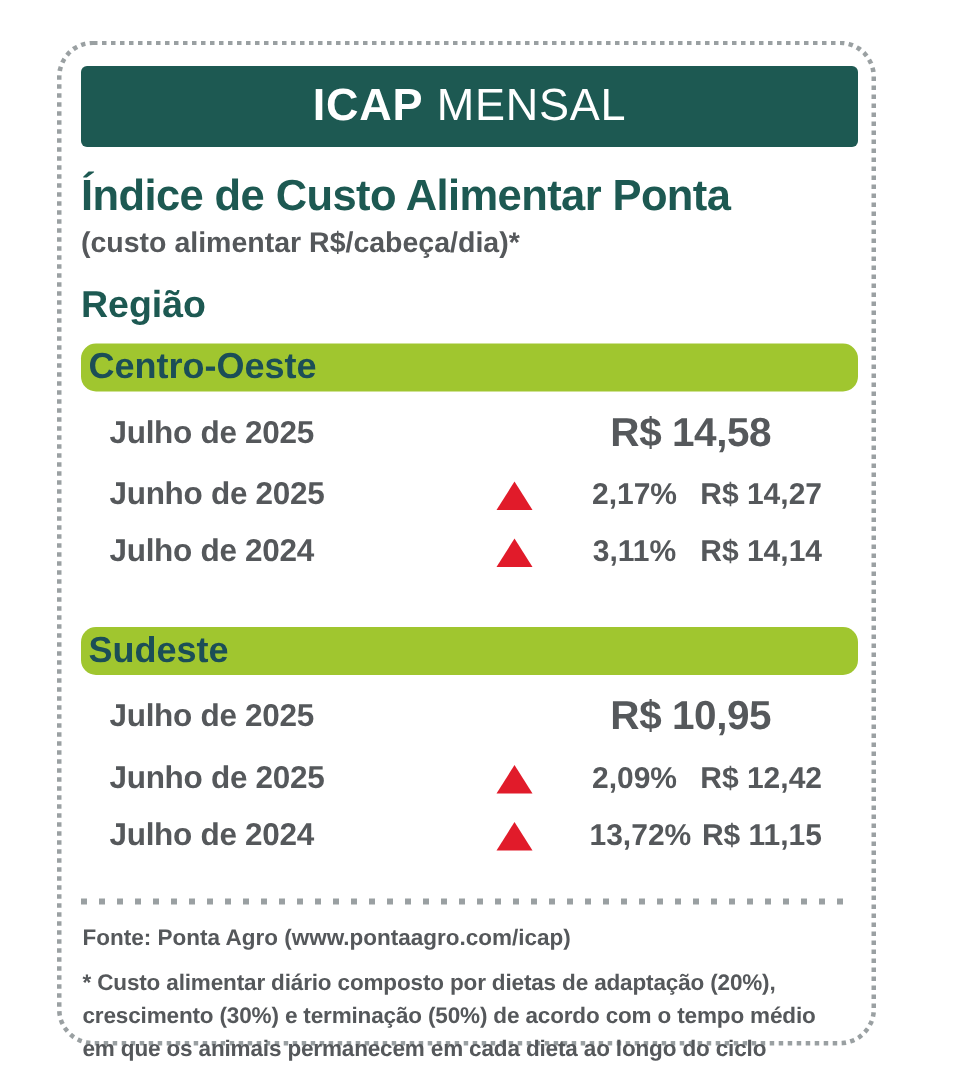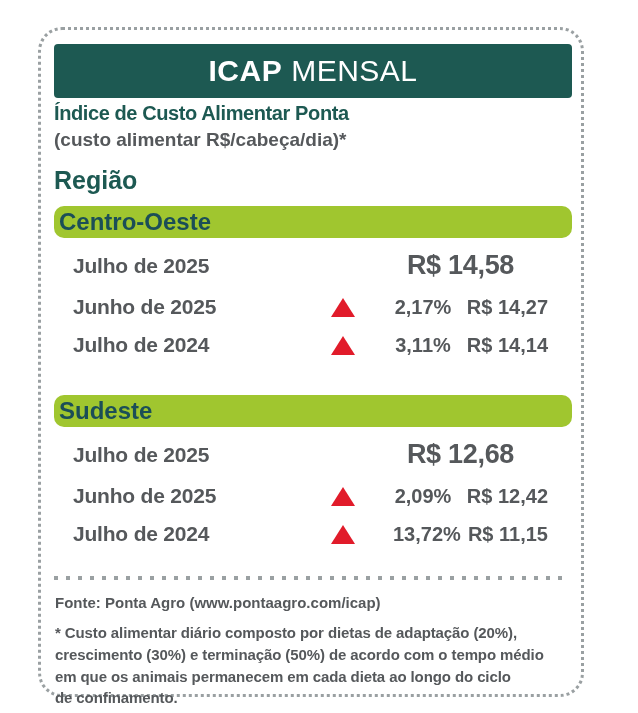--- a/index.html
+++ b/index.html
@@ -22,22 +22,22 @@
     padding:14px 9px 10px 13px;background:#ffffff;
   }
   .badge{
     height:54px;background:var(--teal);border-radius:4px;
     display:flex;align-items:center;justify-content:center;gap:9px;
     color:#ffffff;font-size:30px;letter-spacing:.5px;
   }
   .badge .b1{font-weight:800;}
   .badge .b2{font-weight:400;}
   .title{
-    margin-top:3px;color:var(--teal);font-weight:800;
-    font-size:20px;letter-spacing:-0.4px;line-height:1.25;white-space:nowrap;
+    margin-top:15px;color:var(--teal);font-weight:800;
+    font-size:29px;letter-spacing:-0.4px;line-height:1.25;white-space:nowrap;
   }
   .subtitle{
     margin-top:3px;color:var(--gray);font-weight:700;font-size:19px;
   }
   .section-label{
     margin-top:15px;color:var(--teal);font-weight:800;font-size:25px;
   }
   .region-bar{
     margin-top:11px;height:32px;background:var(--bar-green);border-radius:10px;
     display:flex;align-items:center;padding-left:5px;
@@ -118,21 +118,21 @@
     </div>
   </div>
 
   <div class="region-bar second">
     <span>Sudeste</span>
   </div>
   <div class="rows">
     <div class="row">
       <span class="lbl">Julho de 2025</span>
       <span></span>
-      <span class="big">R$ 12,68</span>
+      <span class="big">R$ 10,95</span>
     </div>
     <div class="row">
       <span class="lbl">Junho de 2025</span>
       <span class="tri-wrap">
           <span class="tri"></span>
         </span>
       <span class="pct">2,09%</span>
       <span class="val">R$ 12,42</span>
     </div>
     <div class="row">

